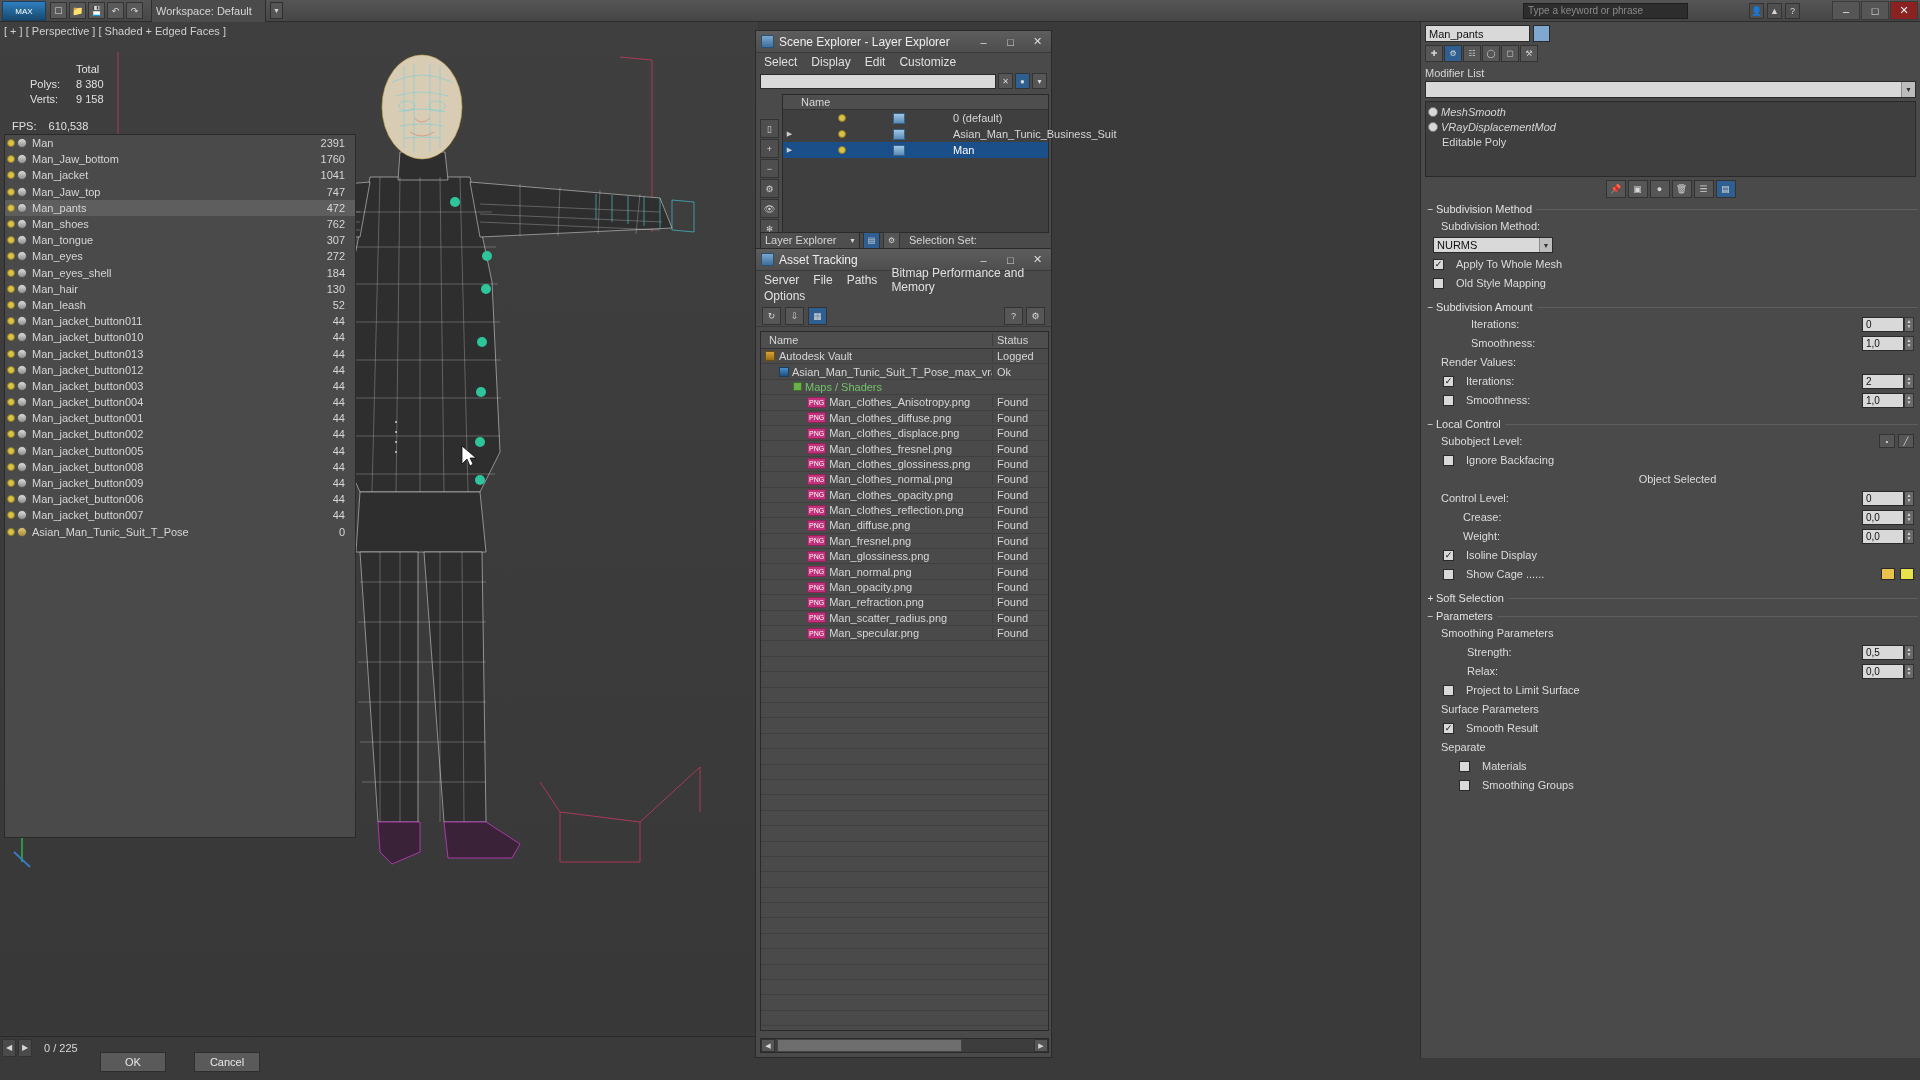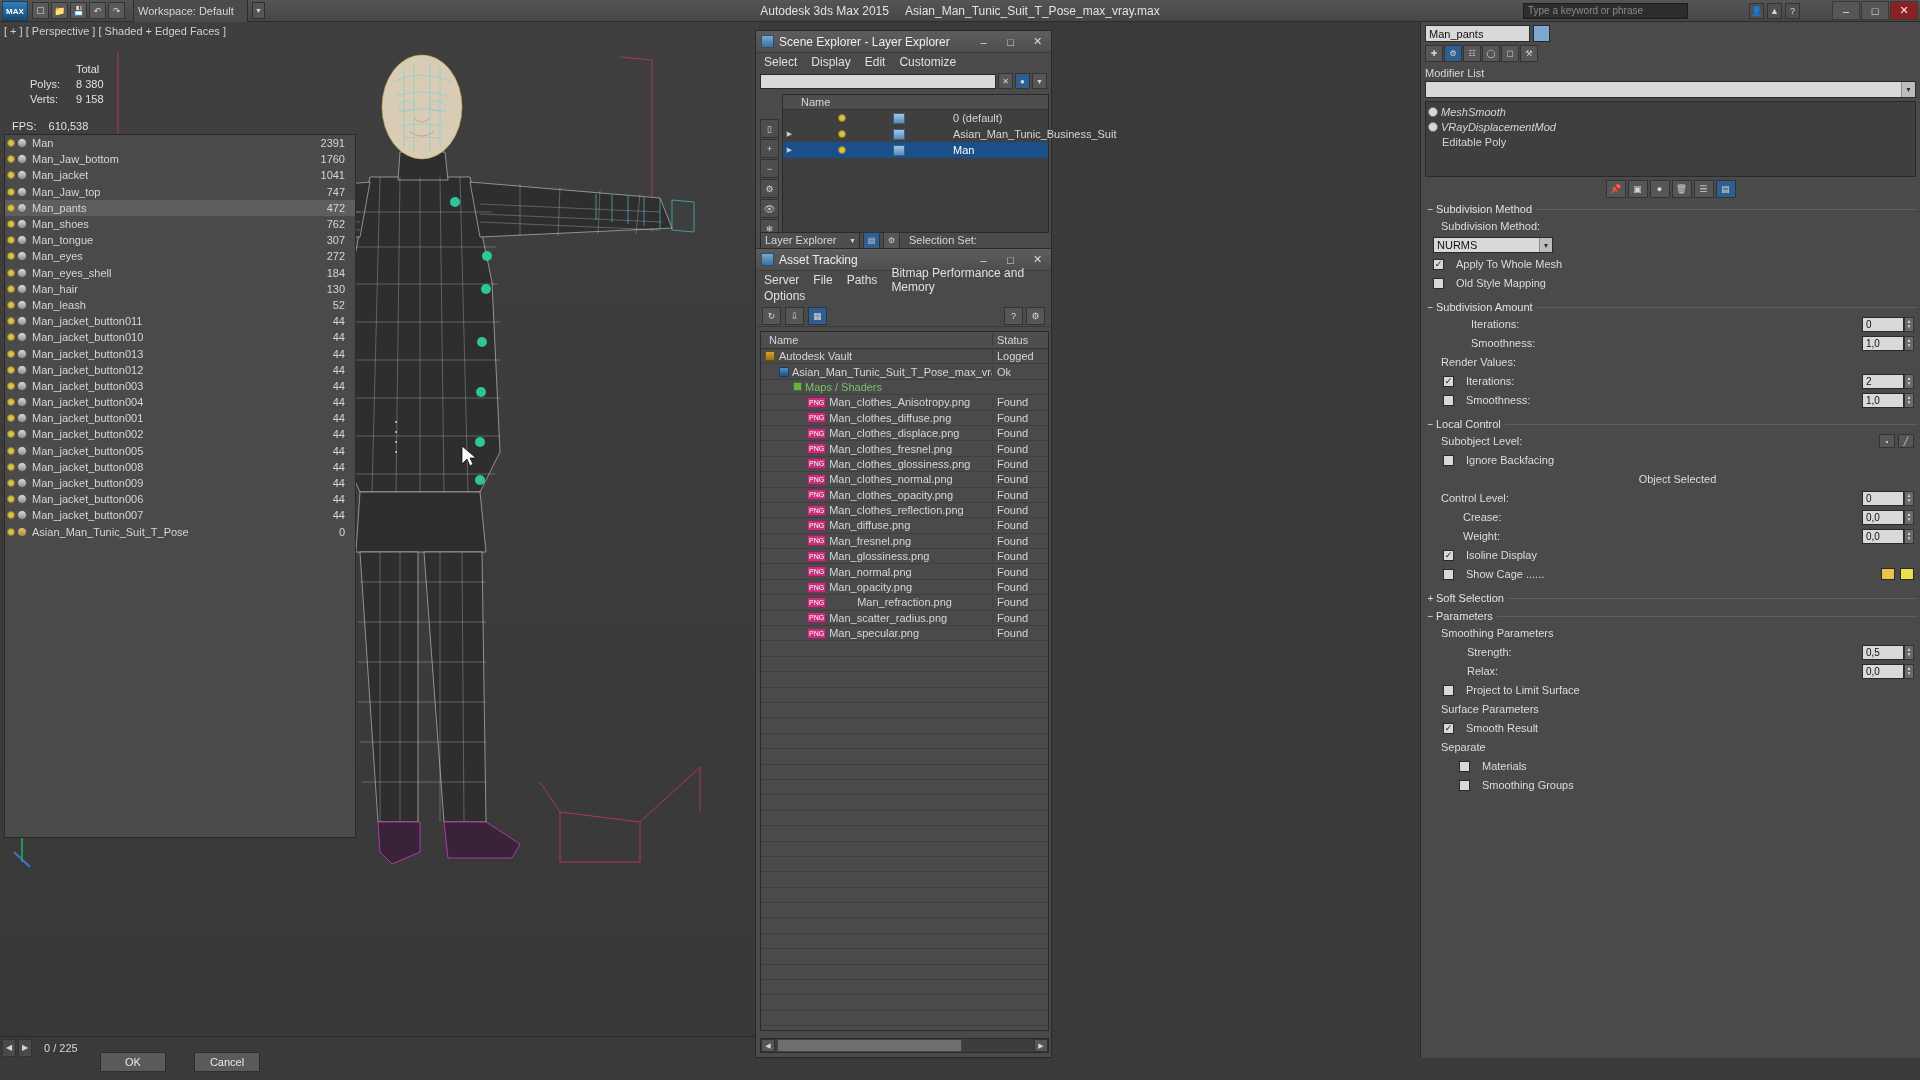--- a/index.html
+++ b/index.html
@@ -13,23 +13,23 @@
   .app { position: relative; width: 1920px; height: 1080px; background: #3a3a3a; }
 
   
   .titlebar {
     position: absolute; left:0; top:0; width:1920px; height:22px;
     background: linear-gradient(#555,#464646);
     border-bottom:1px solid #2c2c2c;
     display:flex; align-items:center;
   }
   .maxlogo {
-    width:26px; height:20px; margin-left:2px;
+    width:44px; height:20px; margin-left:2px;
     background: linear-gradient(#2f7fbf,#17496f);
-    color:#fff; font-size:8px; font-weight:bold; text-align:center;
+    color:#fff; font-size:8px; font-weight:normal; text-align:center;
     line-height:20px; border:1px solid #1b3f5e;
   }
   .qat { display:flex; align-items:center; gap:2px; margin-left:4px; }
   .qbtn {
     width:17px; height:17px; background:#5a5a5a; border:1px solid #333;
     display:flex;align-items:center;justify-content:center;font-size:9px;color:#ddd;
   }
   .wsbox {
     margin-left:6px; height:17px; background:#4b4b4b; border:1px solid #2e2e2e;
     display:flex;align-items:center;padding:17px 4px; font-size:11px; min-width:115px;
@@ -246,25 +246,20 @@
       <div class="qbtn">☐</div>
       <div class="qbtn">📁</div>
       <div class="qbtn">💾</div>
       <div class="qbtn">↶</div>
       <div class="qbtn">↷</div>
       <div class="wsbox">
         <span>Workspace: Default</span>
       </div>
       <div class="wsarrow">▼</div>
     </div>
-    <div class="title-center">
-      <span>Autodesk 3ds Max  2015</span>
-      <span style="display:inline-block;width:10px"></span>
-      <span>Asian_Man_Tunic_Suit_T_Pose_max_vray.max</span>
-    </div>
     <div class="searchbox">Type a keyword or phrase</div>
     <div class="tr-icons">
       <div class="ti">👤</div>
       <div class="ti">▲</div>
       <div class="ti">?</div>
     </div>
     <div class="winbtns">
       <div>–</div>
       <div>□</div>
       <div class="cl">✕</div>
@@ -606,21 +601,21 @@
             <div class="s">Found</div>
           </div>
           <div class="at-row">
             <div class="n" style="padding-left: 46px;">
               <span class="png-badge">PNG</span>
               <span>Man_opacity.png</span>
             </div>
             <div class="s">Found</div>
           </div>
           <div class="at-row">
-            <div class="n" style="padding-left: 46px; gap: 28px;">
+            <div class="n" style="padding-left: 46px;">
               <span class="png-badge">PNG</span>
               <span>Man_refraction.png</span>
             </div>
             <div class="s">Found</div>
           </div>
           <div class="at-row">
             <div class="n" style="padding-left: 46px;">
               <span class="png-badge">PNG</span>
               <span>Man_scatter_radius.png</span>
             </div>

